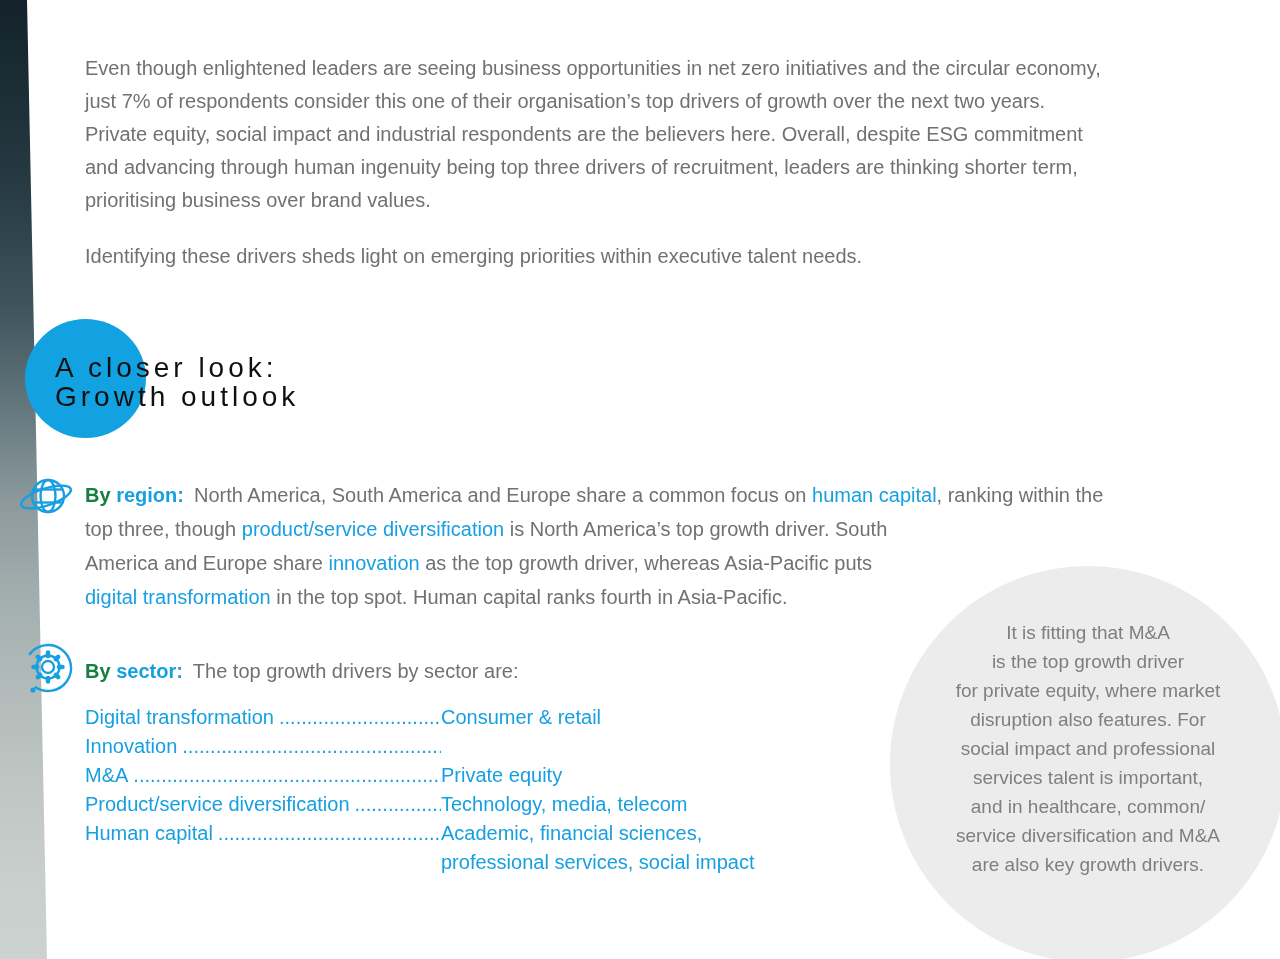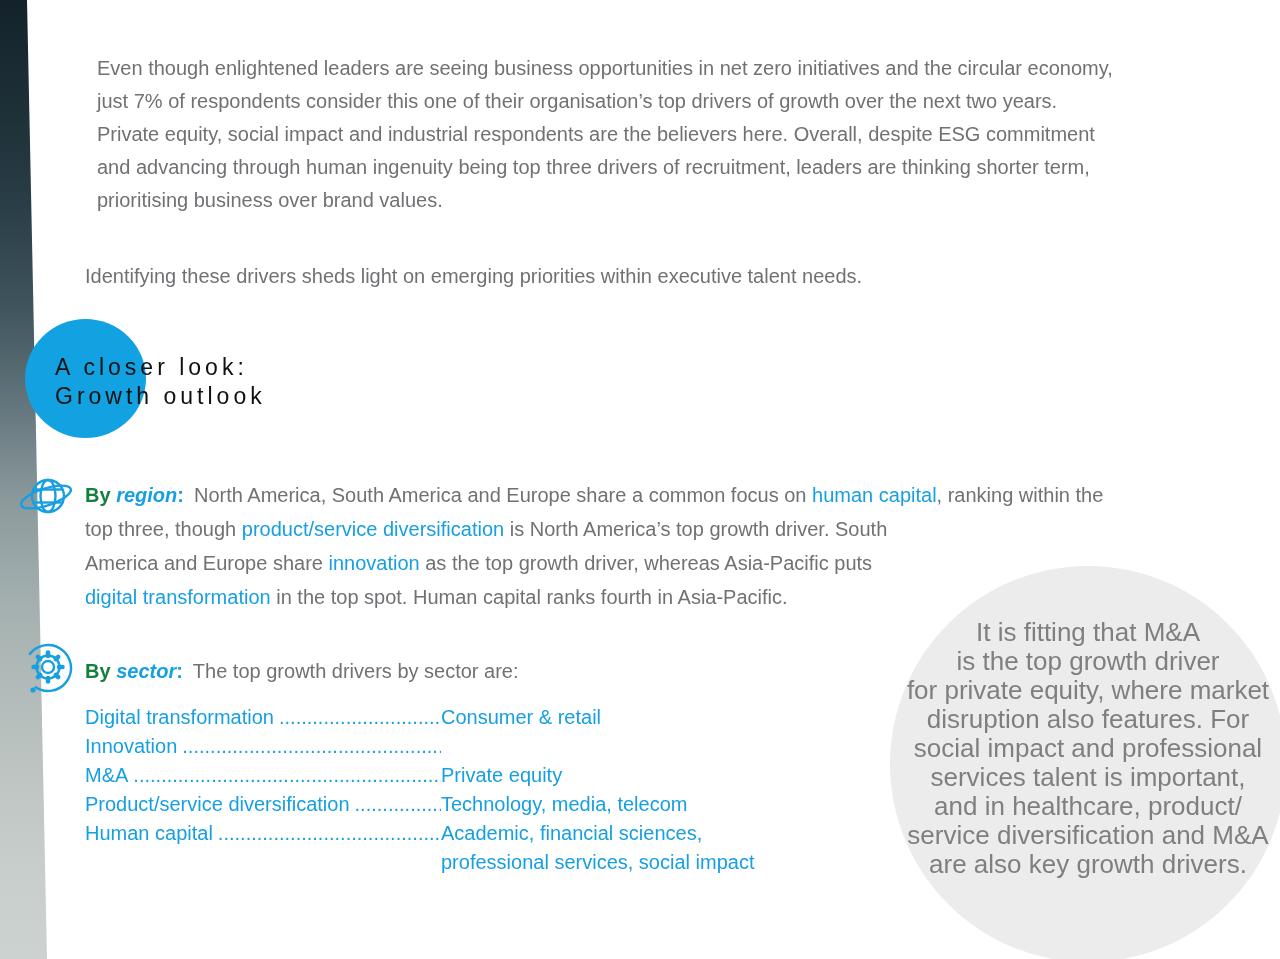--- a/index.html
+++ b/index.html
@@ -9,51 +9,51 @@
   }
   
   .photo-strip{
     position:absolute;left:0;top:0;width:50px;height:959px;z-index:0;
     background:linear-gradient(180deg,#14232b 0%,#1e3038 12%,#2b3f48 22%,#3f545d 32%,
       #62757c 42%,#8b999c 52%,#a2aeae 62%,#b2bbb9 72%,#bfc6c4 82%,#c9cfcd 92%,#ccd2d0 100%);
     clip-path:polygon(0 0,27px 0,47px 100%,0 100%);
   }
   .body-text{position:absolute;color:#707174;font-size:20px;line-height:33px;}
   .body-text .ln{white-space:nowrap;}
-  .intro{left:97px;top:52px;}
-  .intro2{left:85px;top:260px;}
+  .intro{left:85px;top:52px;}
+  .intro2{left:85px;top:240px;}
   
   .accent-circle{position:absolute;left:25px;top:319px;width:121px;height:119px;border-radius:50%;
     background:#12a2e2;z-index:1;}
   .heading{position:absolute;left:55px;top:353px;z-index:2;color:#101010;
-    font-size:23px;line-height:29px;letter-spacing:4px;white-space:nowrap;}
+    font-size:28px;line-height:29px;letter-spacing:4px;white-space:nowrap;}
   
   .icon{position:absolute;z-index:2;}
   .globe{left:17px;top:471px;}
   .gear{left:17px;top:638px;}
   
   .region{left:85px;top:478px;line-height:34px;}
   .b{color:#169fe1;}
   .bb{color:#15803d;font-weight:bold;}
-  .bi{color:#169fe1;font-weight:bold;font-style:italic;}
+  .bi{color:#169fe1;font-weight:bold;}
   .colon{color:#169fe1;font-weight:bold;margin-right:10px;}
   .sector-line{left:85px;top:655px;}
   
   .sector-list{position:absolute;left:85px;top:703px;color:#169fe1;font-size:20px;line-height:29px;}
   .row{display:flex;align-items:flex-start;}
   .lt{display:inline-flex;width:356px;flex:none;overflow:hidden;white-space:nowrap;}
   .term{flex:none;padding-right:5px;}
   .dots{flex:1 1 auto;overflow:hidden;}
   .dots::before{content:"................................................................................";}
   .rt{max-width:352px;}
   
   .note-circle{position:absolute;left:890px;top:566px;width:396px;height:396px;border-radius:50%;
     background:#ececec;z-index:0;}
   .note-text{position:absolute;left:905px;top:618px;width:366px;z-index:1;
-    color:#7e7f81;font-size:26px;line-height:29px;text-align:center;}
+    color:#7e7f81;font-size:19px;line-height:29px;text-align:center;}
   .note-text .ln{white-space:nowrap;}
 </style>
 </head>
 <body>
 
 <div class="page">
 
   <div class="photo-strip"></div>
 
   <div class="note-circle"></div>
@@ -153,18 +153,18 @@
     </div>
   </div>
 
   <div class="note-text">
     <div class="ln">It is fitting that M&amp;A</div>
     <div class="ln">is the top growth driver</div>
     <div class="ln">for private equity, where market</div>
     <div class="ln">disruption also features. For</div>
     <div class="ln">social impact and professional</div>
     <div class="ln">services talent is important,</div>
-    <div class="ln">and in healthcare, product/</div>
+    <div class="ln">and in healthcare, common/</div>
     <div class="ln">service diversification and M&amp;A</div>
     <div class="ln">are also key growth drivers.</div>
   </div>
 
 </div>
 
 </body></html>

